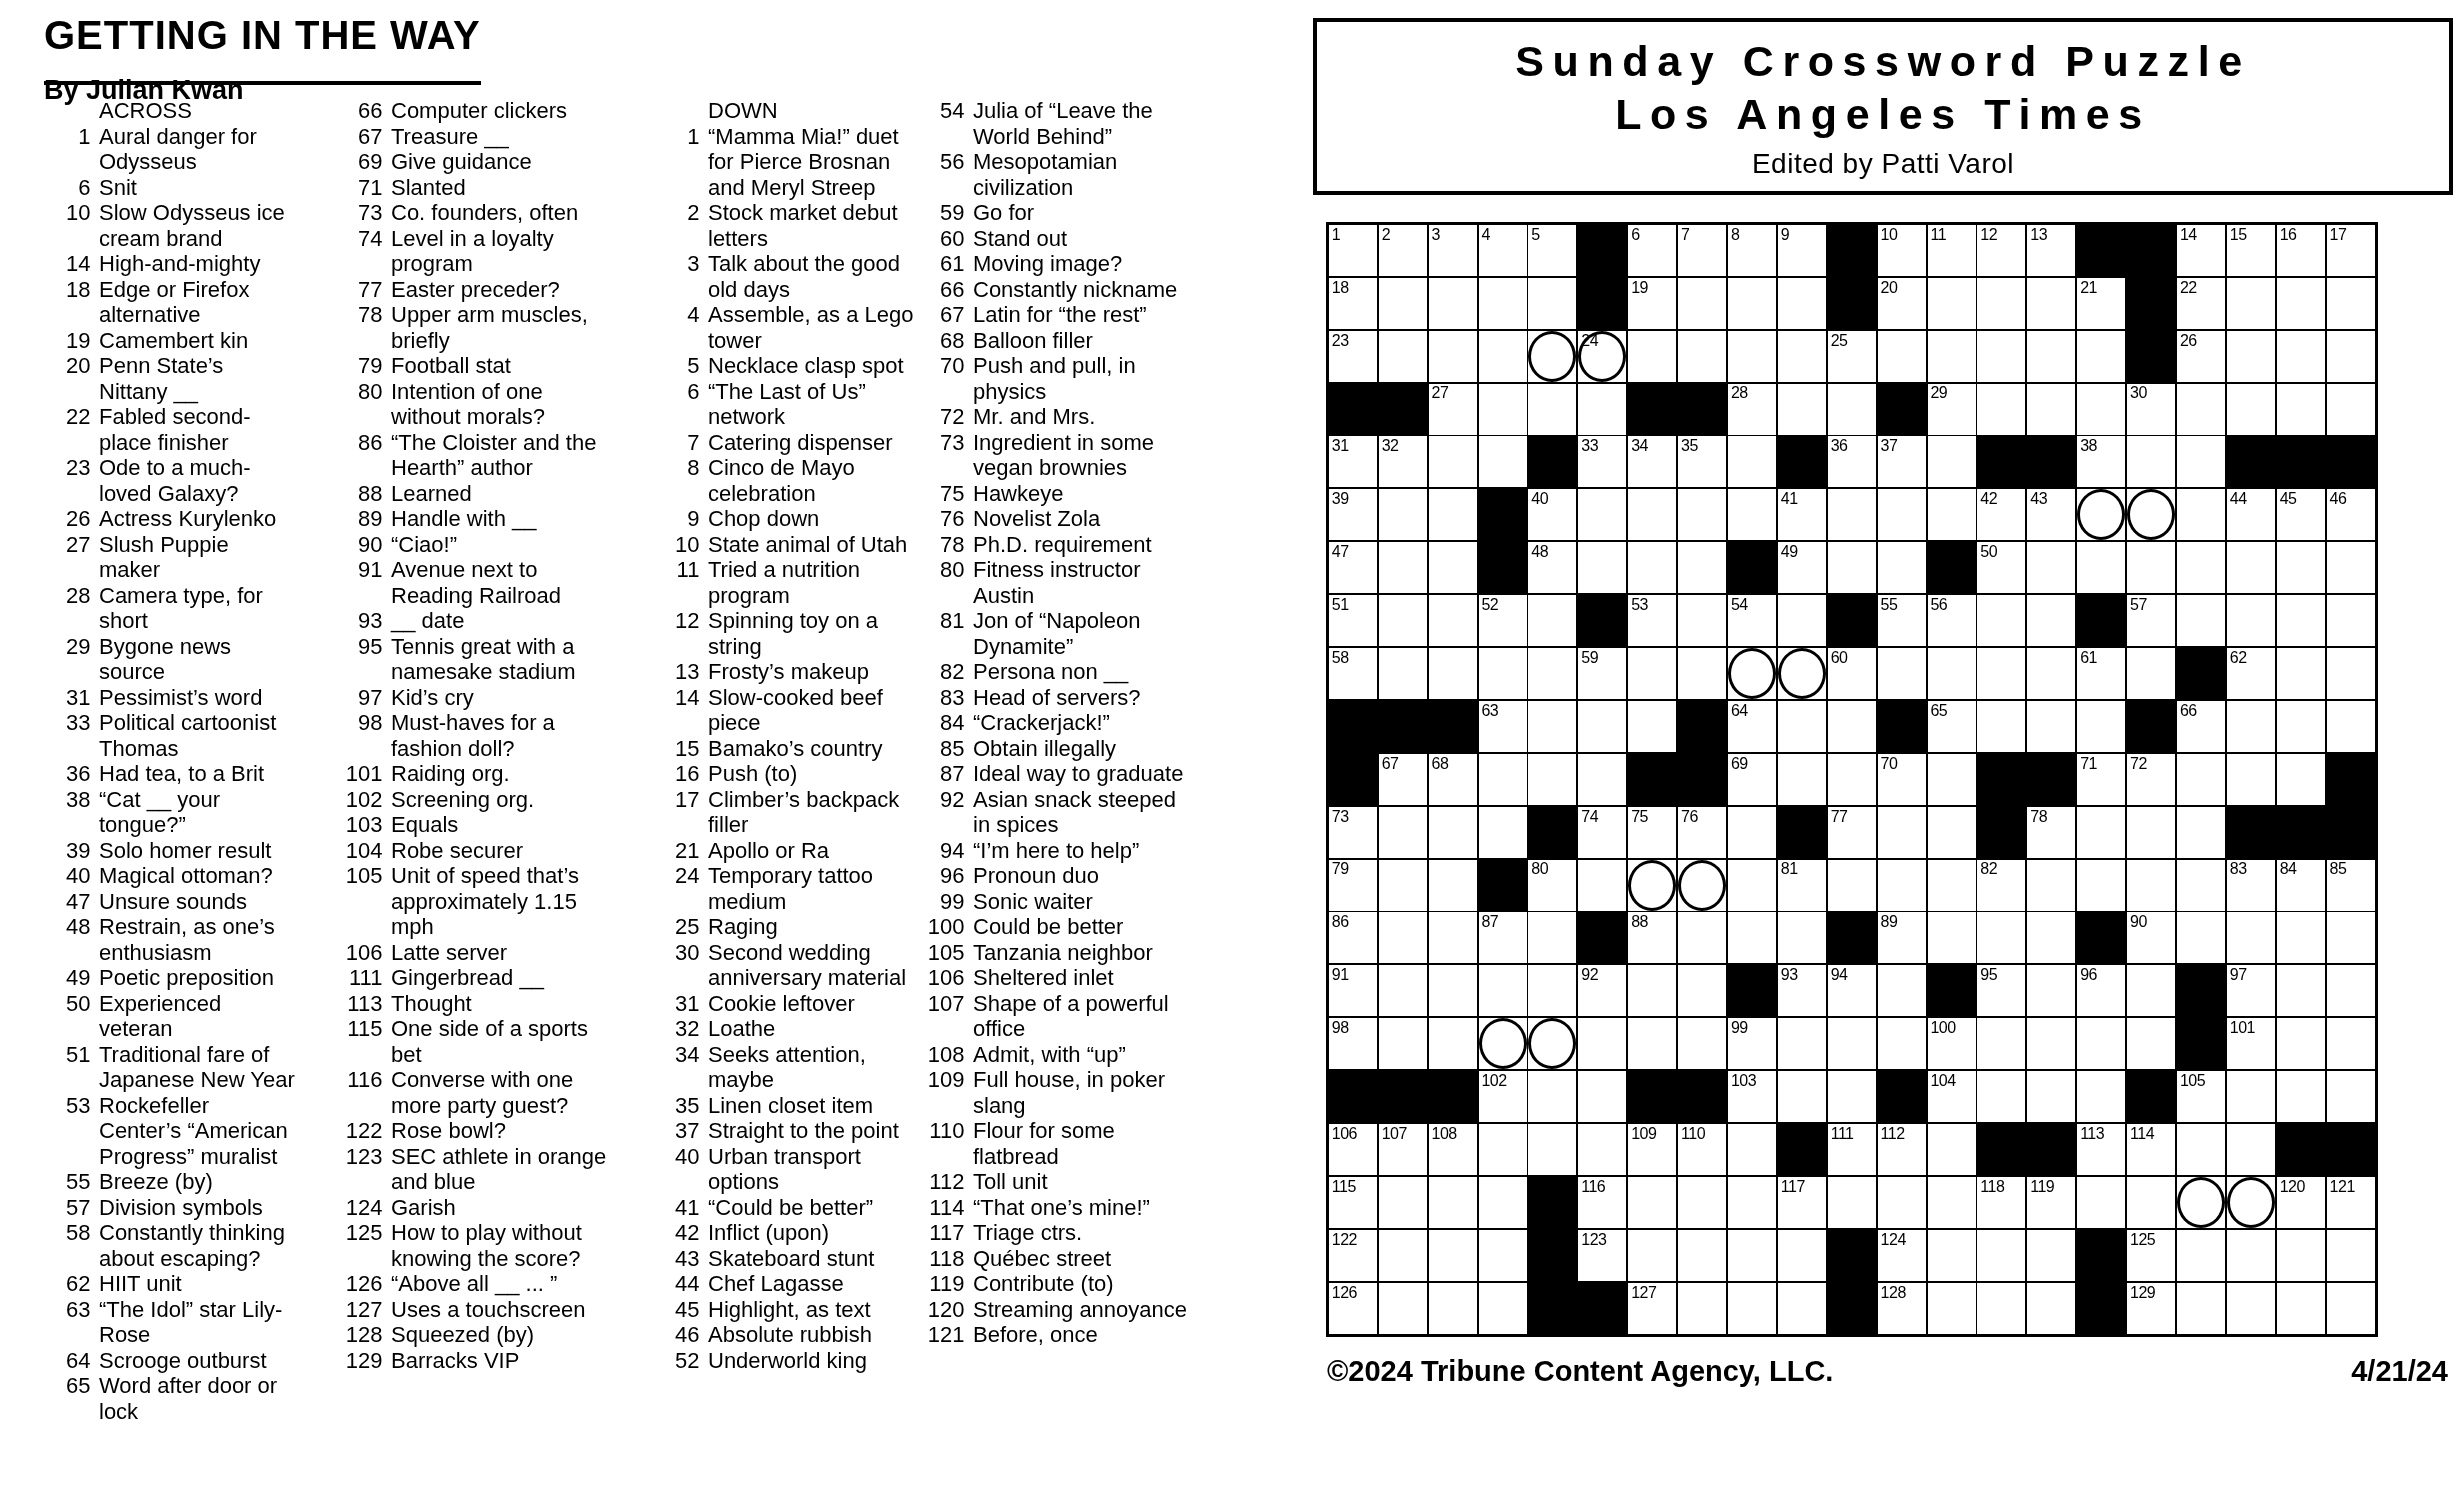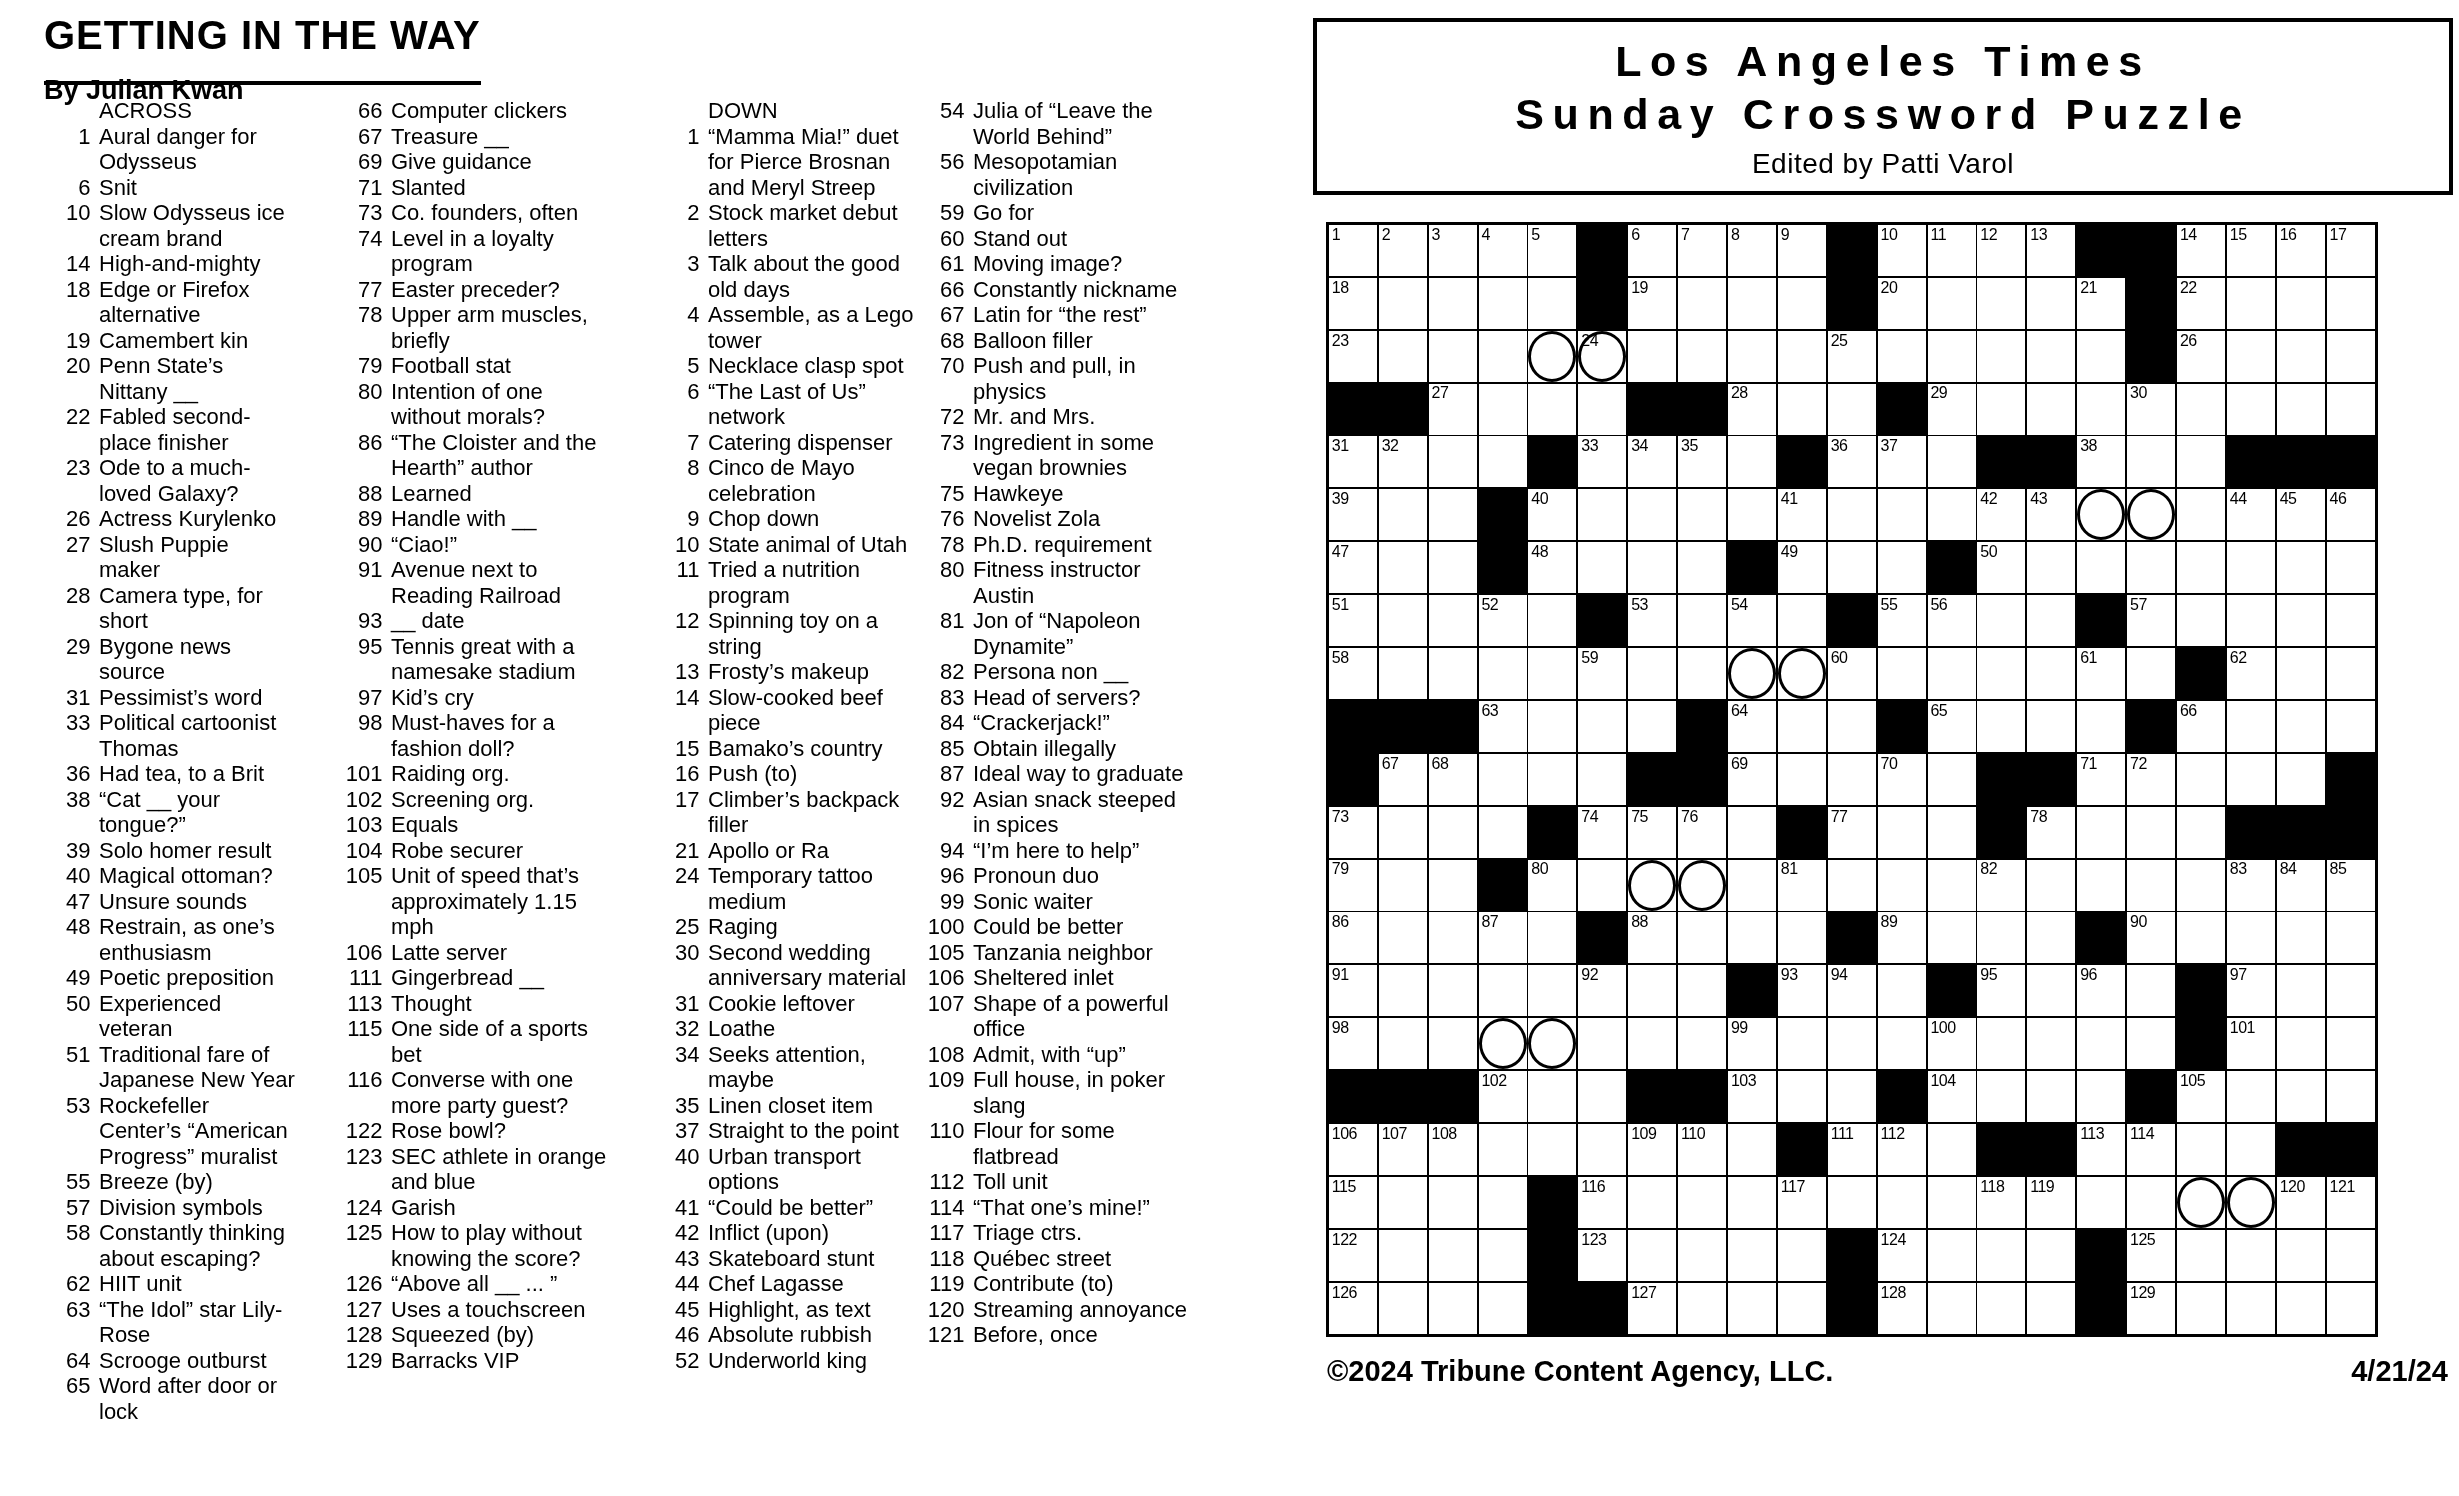--- a/index.html
+++ b/index.html
@@ -627,22 +627,22 @@
         <span class="clue-num">120</span>
         <span class="clue-txt">Streaming annoyance</span>
       </div>
       <div class="clue-row">
         <span class="clue-num">121</span>
         <span class="clue-txt">Before, once</span>
       </div>
     </div>
 
   <div id="masthead">
+    <div class="masthead-line">Sunday Crossword Puzzle</div>
     <div class="masthead-line">Los Angeles Times</div>
-    <div class="masthead-line">Sunday Crossword Puzzle</div>
     <div id="edited-by">Edited by Patti Varol</div>
   </div>
 
   <div id="grid">
       <div class="cell">
         <span class="cell-num">1</span>
       </div>
       <div class="cell">
         <span class="cell-num">2</span>
       </div>

